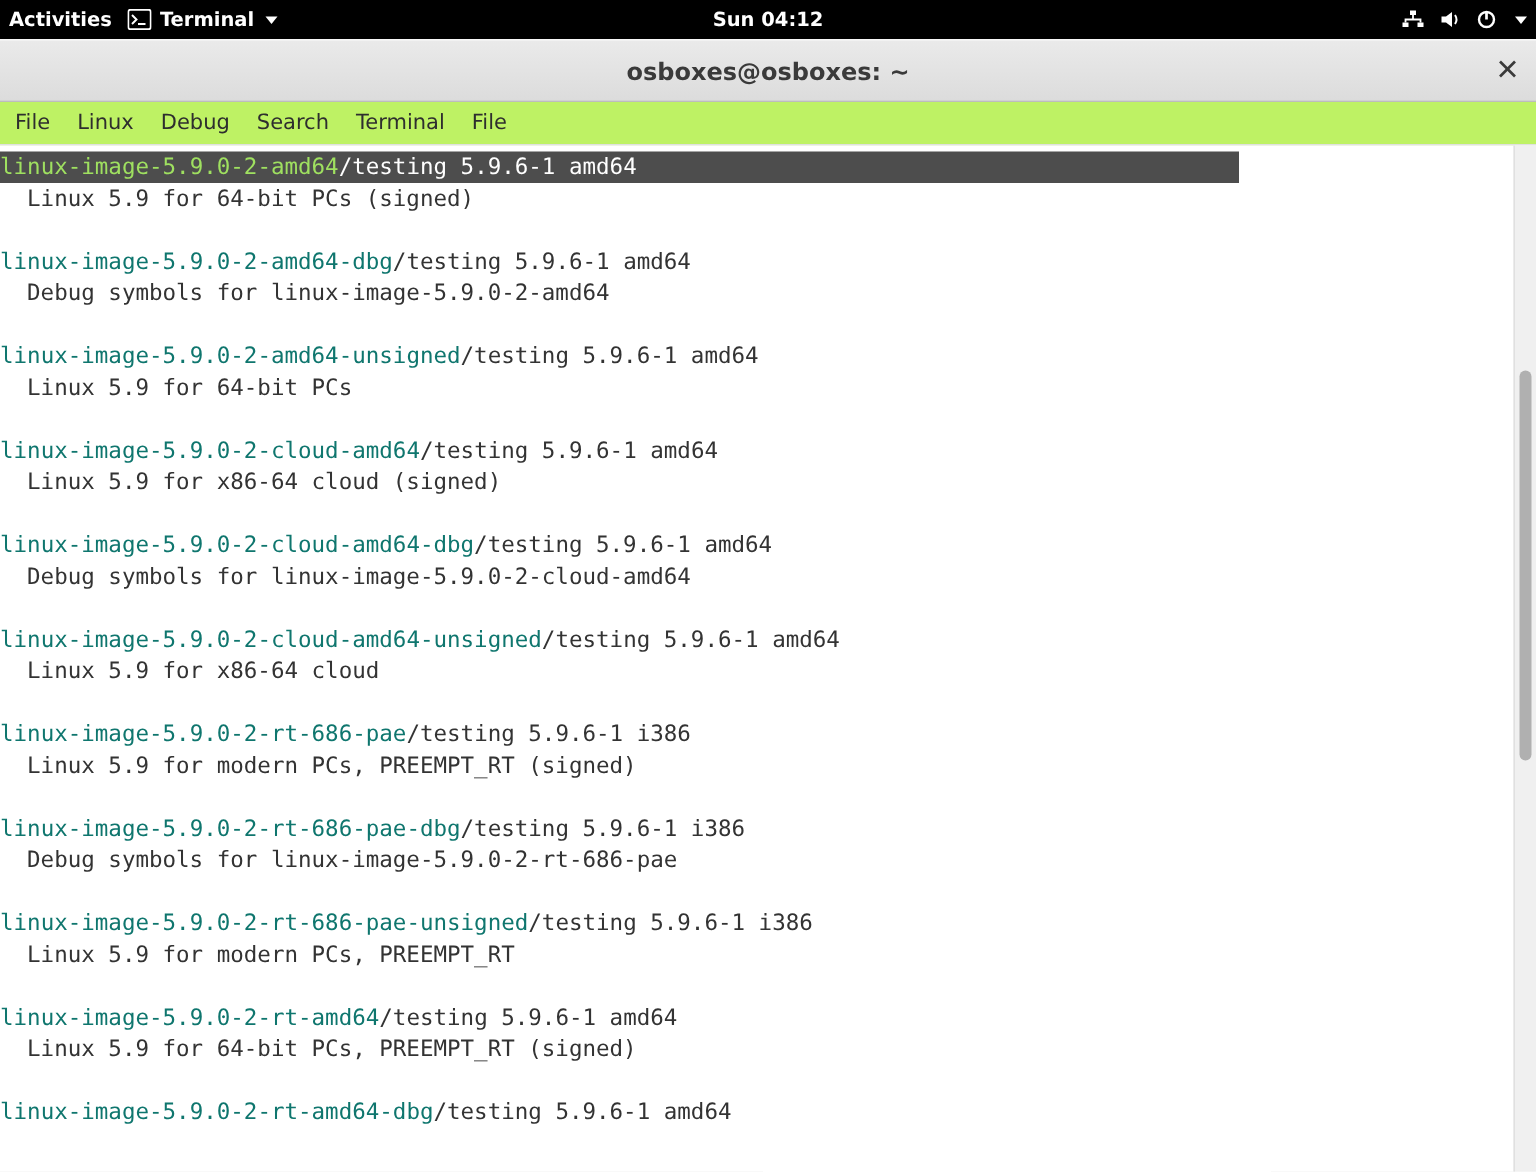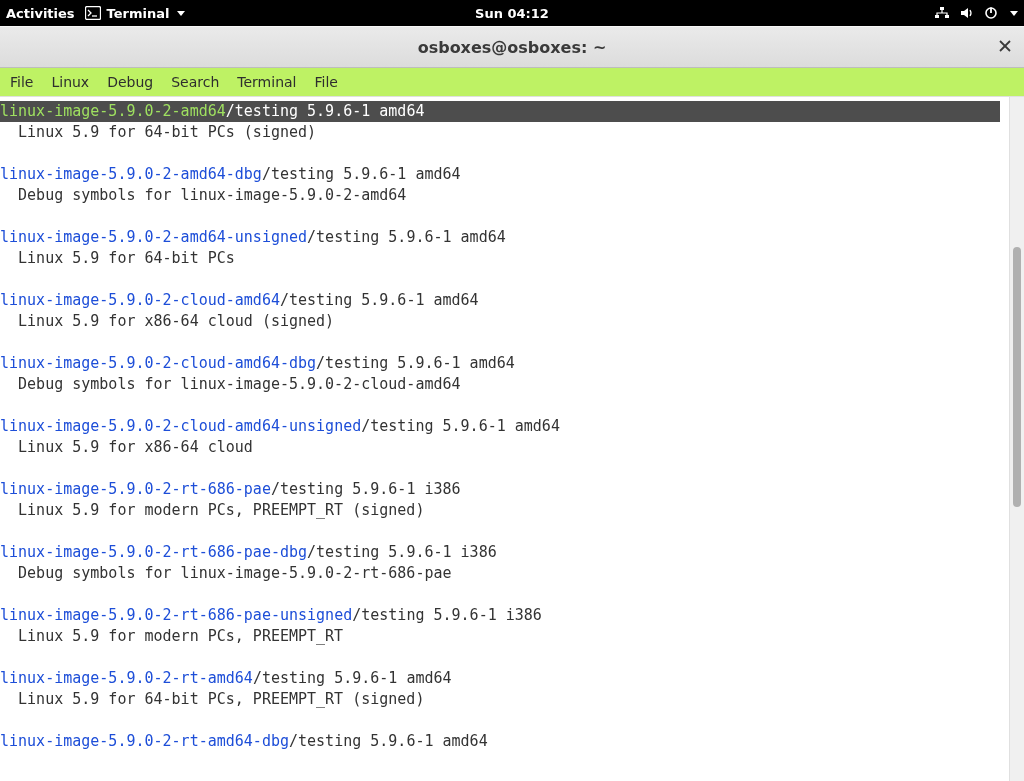--- a/index.html
+++ b/index.html
@@ -107,35 +107,35 @@
     padding: 4px 0 0 0;
     height: 100%;
     overflow: hidden;
     color: #333;
     white-space: pre;
   }
   .entry {
     margin-bottom: 21px;
   }
   .pkg {
-    color: #1d4ed8;
+    color: #0f766e;
   }
   .pkg.highlight {
     background: #4d4d4d;
     color: #9fe060;
   }
   .suffix.highlight {
     background: #4d4d4d;
     color: #ffffff;
   }
   .firstline.highlight-bg {
     background: #4d4d4d;
     color: #fff;
     display: block;
-    width: 1000px;
+    width: 826px;
   }
   .desc {
     padding-left: 2ch;
     color: #333;
   }
 
   
   .scrollbar-track {
     position: absolute;
     top: 0;

